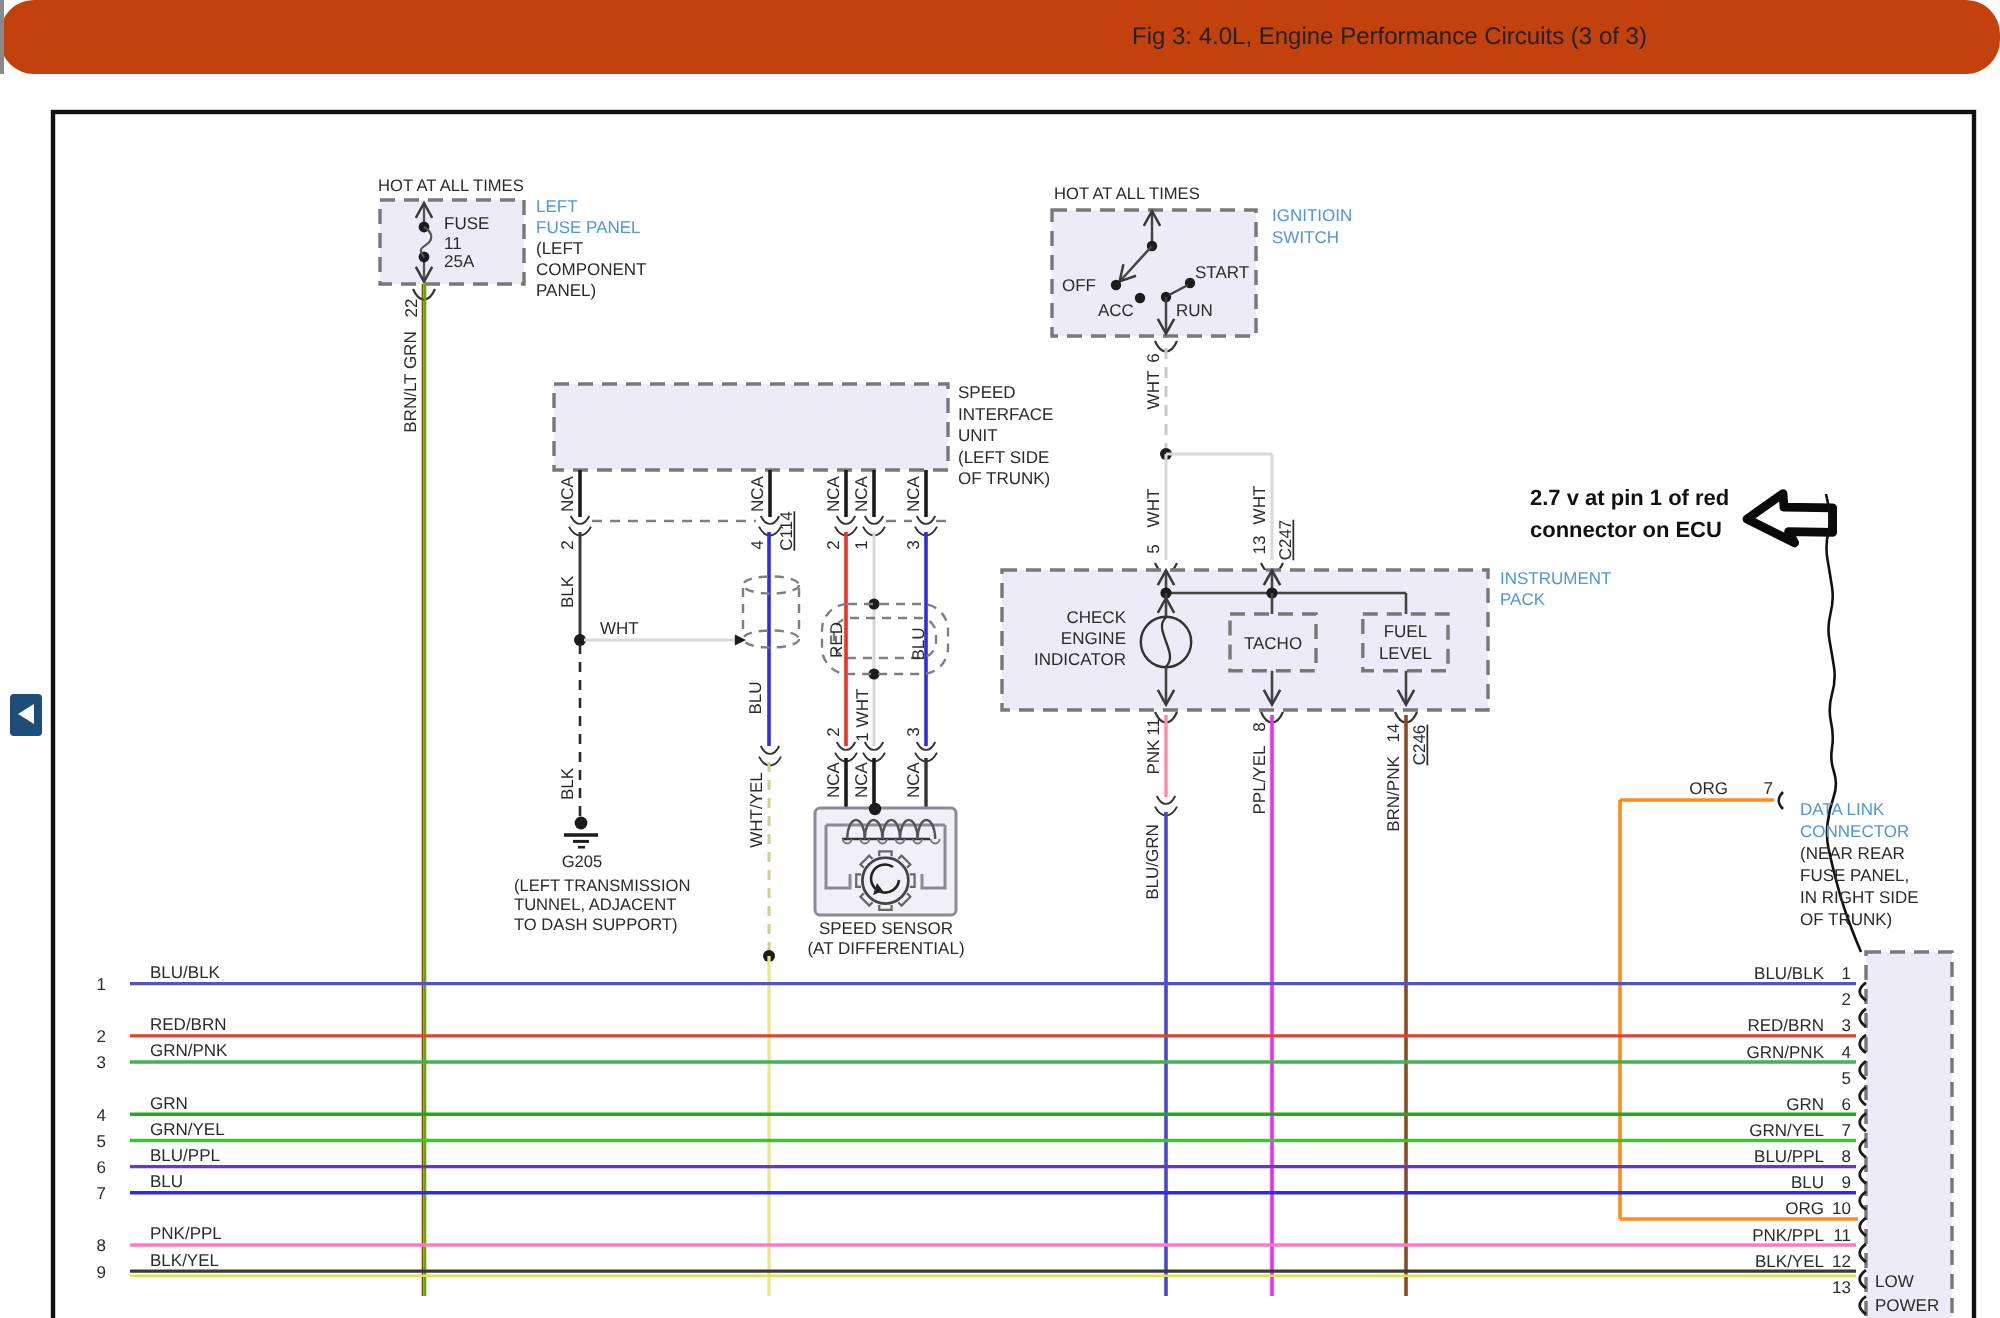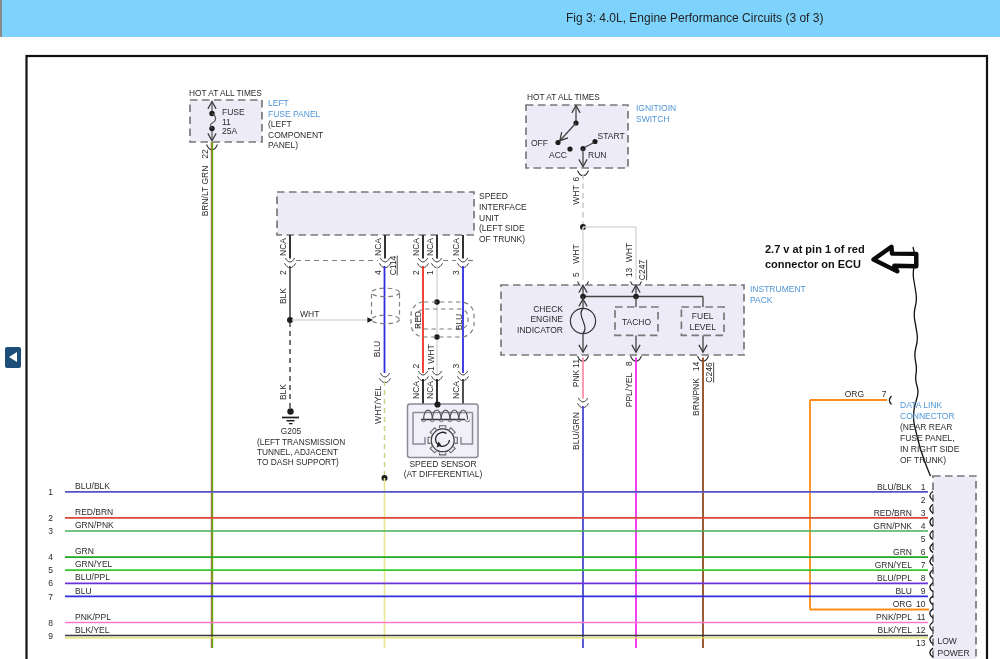--- a/index.html
+++ b/index.html
@@ -1,15 +1,15 @@
 <!DOCTYPE html>
 <html><head><meta charset="utf-8">
 <style>
 html,body{margin:0;padding:0;background:#fff;width:1000px;height:659px;overflow:hidden;}
-#hdr{position:absolute;left:0;top:0;width:1000px;height:37px;background:#7dd3fc;}
+#hdr{position:absolute;left:0;top:0;width:1000px;height:37px;background:#c2410c;border-radius:17px;}
 #hdr span{position:absolute;left:566px;top:11px;font:12px "Liberation Sans",sans-serif;color:#222;}
 #ledge{position:absolute;left:0;top:0;width:2px;height:37px;background:#8a8a8a;}
 #back{position:absolute;left:5px;top:347px;width:16px;height:21px;background:#1d4e79;border-radius:2px;}
 #back:after{content:"";position:absolute;left:4px;top:5px;border-style:solid;border-width:5.5px 8px 5.5px 0;border-color:transparent #fff transparent transparent;}
 svg{position:absolute;left:0;top:0;}
 </style></head>
 <body>
 <div id="hdr">
     <span>Fig 3: 4.0L, Engine Performance Circuits (3 of 3)</span>
   </div>

